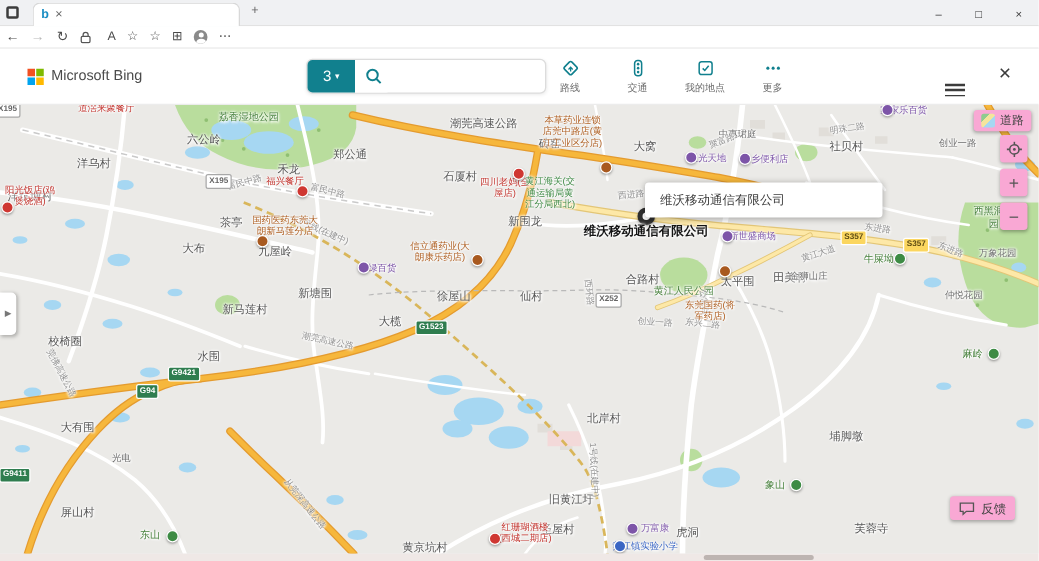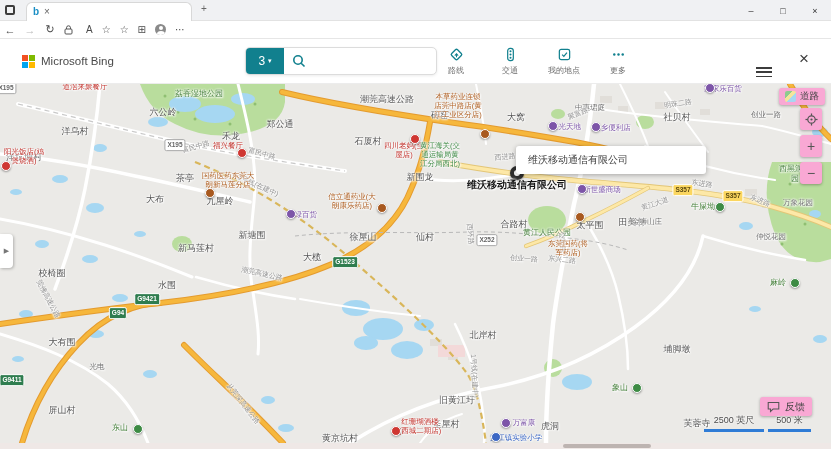--- a/index.html
+++ b/index.html
@@ -347,30 +347,20 @@
     <div class="map-ctl" id="zoom-in">+</div>
     <div class="map-ctl" id="zoom-out">−</div>
     <div class="map-ctl" id="feedback-btn">
       <svg width="13" height="12" viewBox="0 0 16 14">
           <path d="M1.5 1.5 h13 v8 h-7 l-3.2 3 v-3 h-2.8 z" fill="none" stroke="#555" stroke-width="1.3"></path>
         </svg>
       <span>反馈</span>
     </div>
     <div id="expander">
       <span>▶</span>
-    </div>
-    <div id="scalebar">
-      <div class="scale-seg">
-        <span>2500 英尺</span>
-        <div class="scale-line ft"></div>
-      </div>
-      <div class="scale-seg">
-        <span>500 米</span>
-        <div class="scale-line m"></div>
-      </div>
     </div>
   <div class="ml town" style="left: 163px; top: 28px;">六公岭</div>
       <div class="ml town" style="left: 75px; top: 47px;">洋乌村</div>
       <div class="ml town" style="left: 24px; top: 73px;">洋坑塘村</div>
       <div class="ml town" style="left: 231px; top: 52px; font-family: Liberation Serif, serif;">禾龙</div>
       <div class="ml town" style="left: 280px; top: 40px;">郑公通</div>
       <div class="ml town" style="left: 387px; top: 15px;">潮莞高速公路</div>
       <div class="ml town" style="left: 440px; top: 31px;">砖窑</div>
       <div class="ml town" style="left: 368px; top: 57px;">石厦村</div>
       <div class="ml town" style="left: 516px; top: 33px;">大窝</div>

